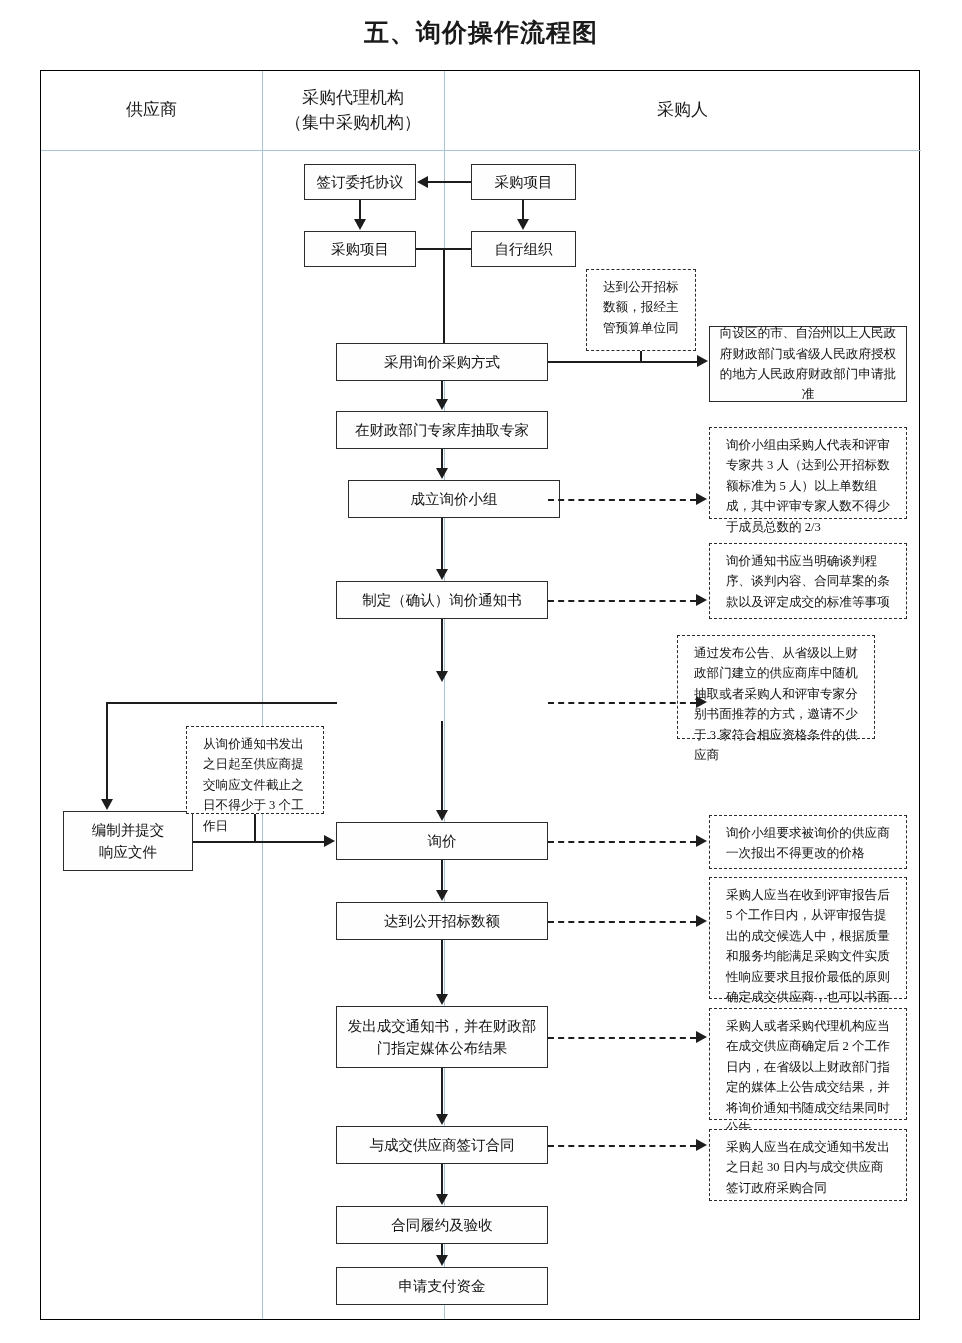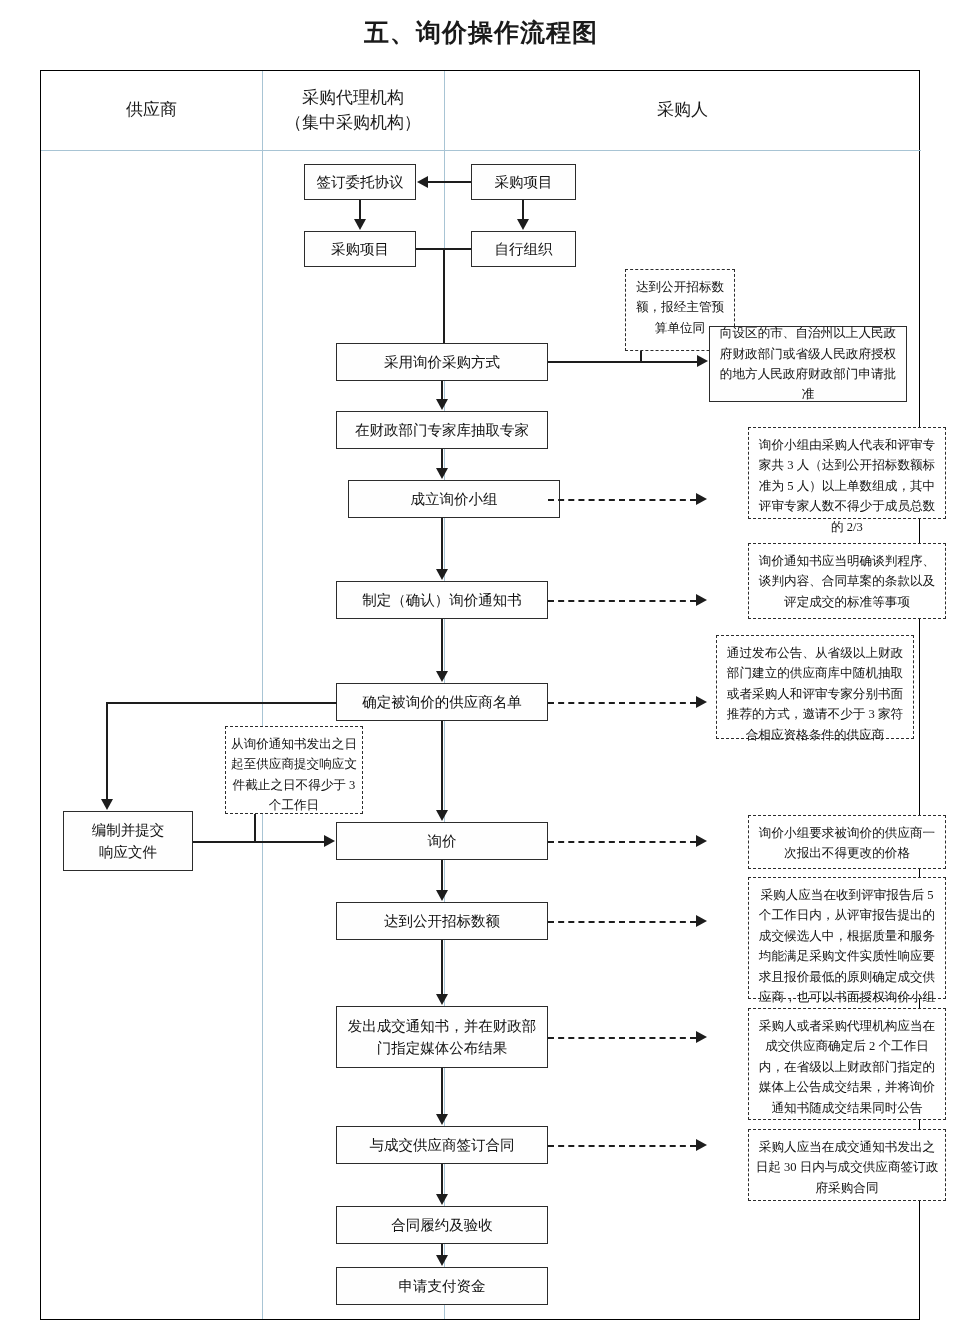--- a/index.html
+++ b/index.html
@@ -82,23 +82,22 @@
     padding: 2px 4px;
   }
   .node.multiline { flex-direction: column; }
   .note {
     position: absolute;
     border: 1.5px dashed #2c2c2c;
     background: #fff;
     font-size: 12.6px;
     color: #111;
     line-height: 1.62;
-    padding: 7px 4px;
-    text-align: center;
-    margin-left: 39px;
+    padding: 7px 16px;
+    text-align: left;
   }
 
   
   .ln {
     position: absolute;
     background: #1d1d1d;
   }
   .ln.v { width: 2px; }
   .ln.h { height: 2px; }
   .dash-h {
@@ -192,23 +191,20 @@
   </div>
   <div class="ln v" style="left:400px; top:378px; height:20px;"></div>
   <div class="arrow down" style="left:395px; top:397px;"></div>
 
   <div class="node" style="left:295px; top:510px; width:212px; height:38px;">
     <span>制定（确认）询价通知书</span>
   </div>
   <div class="ln v" style="left:400px; top:447px; height:52px;"></div>
   <div class="arrow down" style="left:395px; top:498px;"></div>
 
-  <div class="node" style="left:295px; top:612px; width:212px; height:38px;">
-    <span>确定被询价的供应商名单</span>
-  </div>
   <div class="ln v" style="left:400px; top:548px; height:53px;"></div>
   <div class="arrow down" style="left:395px; top:600px;"></div>
 
   <div class="node" style="left:295px; top:751px; width:212px; height:38px;">
     <span>询价</span>
   </div>
   <div class="ln v" style="left:400px; top:650px; height:90px;"></div>
   <div class="arrow down" style="left:395px; top:739px;"></div>
 
   <div class="node" style="left:295px; top:831px; width:212px; height:38px;">

